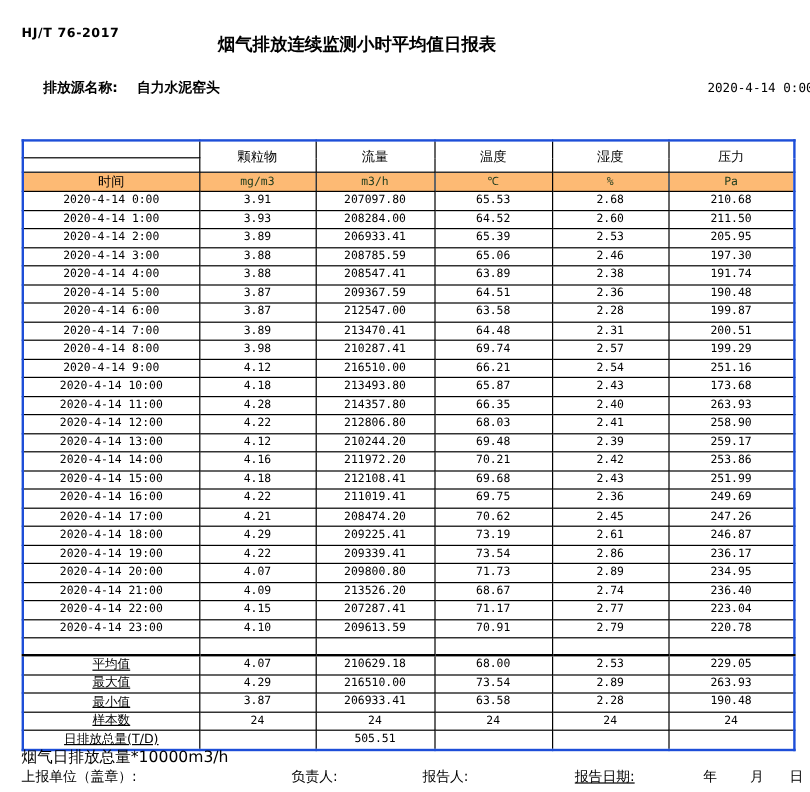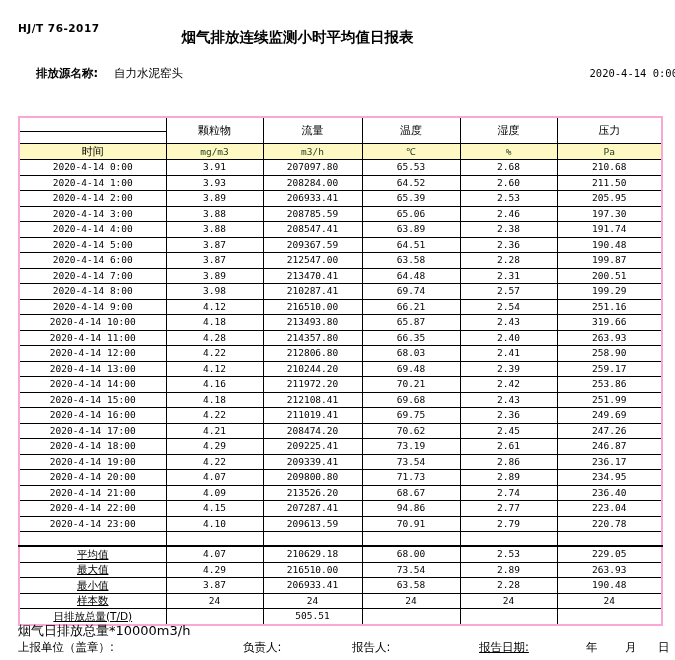--- a/index.html
+++ b/index.html
@@ -6,42 +6,42 @@
   body{
     width:675px;height:660px;position:relative;
     font-family:"DejaVu Sans","Liberation Sans",sans-serif;
     color:#000;overflow:hidden;
   }
   
   .std-no{position:absolute;left:18px;top:22px;font-size:10.5px;font-weight:bold;letter-spacing:.5px;text-align:center;}
   .doc-title{position:absolute;left:0;top:28px;width:595px;text-align:center;font-size:14.5px;font-weight:bold;}
   .src-row{position:absolute;left:18px;top:66px;width:642px;display:flex;align-items:baseline;margin-left:18px;}
   .src-label{font-size:11.5px;font-weight:bold;}
-  .src-name{font-size:11.5px;font-weight:normal;margin-left:16px;}
+  .src-name{font-size:11.5px;font-weight:bold;margin-left:16px;}
   .hdr-date{margin-left:auto;font-size:10.5px;font-family:"DejaVu Sans Mono","Liberation Mono",monospace;}
   
   table.report{
     position:absolute;left:18px;top:116px;width:645px;
     border-collapse:collapse;table-layout:fixed;
-    border:2px solid #f9a8d4;
+    border:2px solid #1d4ed8;
   }
   .report td,.report th{
     border:1px solid #000;
     padding:0;margin:0;
     text-align:center;vertical-align:middle;
     font-weight:normal;
     height:14.5px;line-height:1.05;
     font-size:9.5px;
     overflow:hidden;white-space:nowrap;
   }
   .report tr.h1 td{height:13px;border-bottom:1px solid #000;}
   .report tr.h2 td{height:11px;}
   .report th.colh{font-size:11px;height:auto;}
   .report tr.unit-row th, .report tr.unit-row td{
-    background:#fef9c3;height:15px;
+    background:#fdba74;height:15px;
   }
   .report th.time-h{font-size:11px;font-weight:normal;background:#ccffcc;}
   .report td.unit{font-size:9.5px;color:#1d3b1d;font-family:"DejaVu Sans Mono","Liberation Mono",monospace;margin-left:24px;}
   .report td.num{font-family:"DejaVu Sans Mono","Liberation Mono",monospace;font-size:9.5px;}
   .report td.sum-label{font-size:10.5px;text-decoration:underline;}
   .report tr.spacer-row td{height:13px;border-bottom:2px solid #000;}
   
   .footnote{position:absolute;left:18px;top:622px;font-size:13px;}
   .sign-row{position:absolute;left:0;top:640px;width:675px;height:16px;font-size:11.5px;}
   .sign-row span{position:absolute;top:0;white-space:nowrap;}
@@ -174,21 +174,21 @@
         <td class="num">66.21</td>
         <td class="num">2.54</td>
         <td class="num">251.16</td>
       </tr>
       <tr>
         <td class="num">2020-4-14 10:00</td>
         <td class="num">4.18</td>
         <td class="num">213493.80</td>
         <td class="num">65.87</td>
         <td class="num">2.43</td>
-        <td class="num">319.66</td>
+        <td class="num">173.68</td>
       </tr>
       <tr>
         <td class="num">2020-4-14 11:00</td>
         <td class="num">4.28</td>
         <td class="num">214357.80</td>
         <td class="num">66.35</td>
         <td class="num">2.40</td>
         <td class="num">263.93</td>
       </tr>
       <tr>
@@ -268,21 +268,21 @@
         <td class="num">4.09</td>
         <td class="num">213526.20</td>
         <td class="num">68.67</td>
         <td class="num">2.74</td>
         <td class="num">236.40</td>
       </tr>
       <tr>
         <td class="num">2020-4-14 22:00</td>
         <td class="num">4.15</td>
         <td class="num">207287.41</td>
-        <td class="num">94.86</td>
+        <td class="num">71.17</td>
         <td class="num">2.77</td>
         <td class="num">223.04</td>
       </tr>
       <tr>
         <td class="num">2020-4-14 23:00</td>
         <td class="num">4.10</td>
         <td class="num">209613.59</td>
         <td class="num">70.91</td>
         <td class="num">2.79</td>
         <td class="num">220.78</td>

